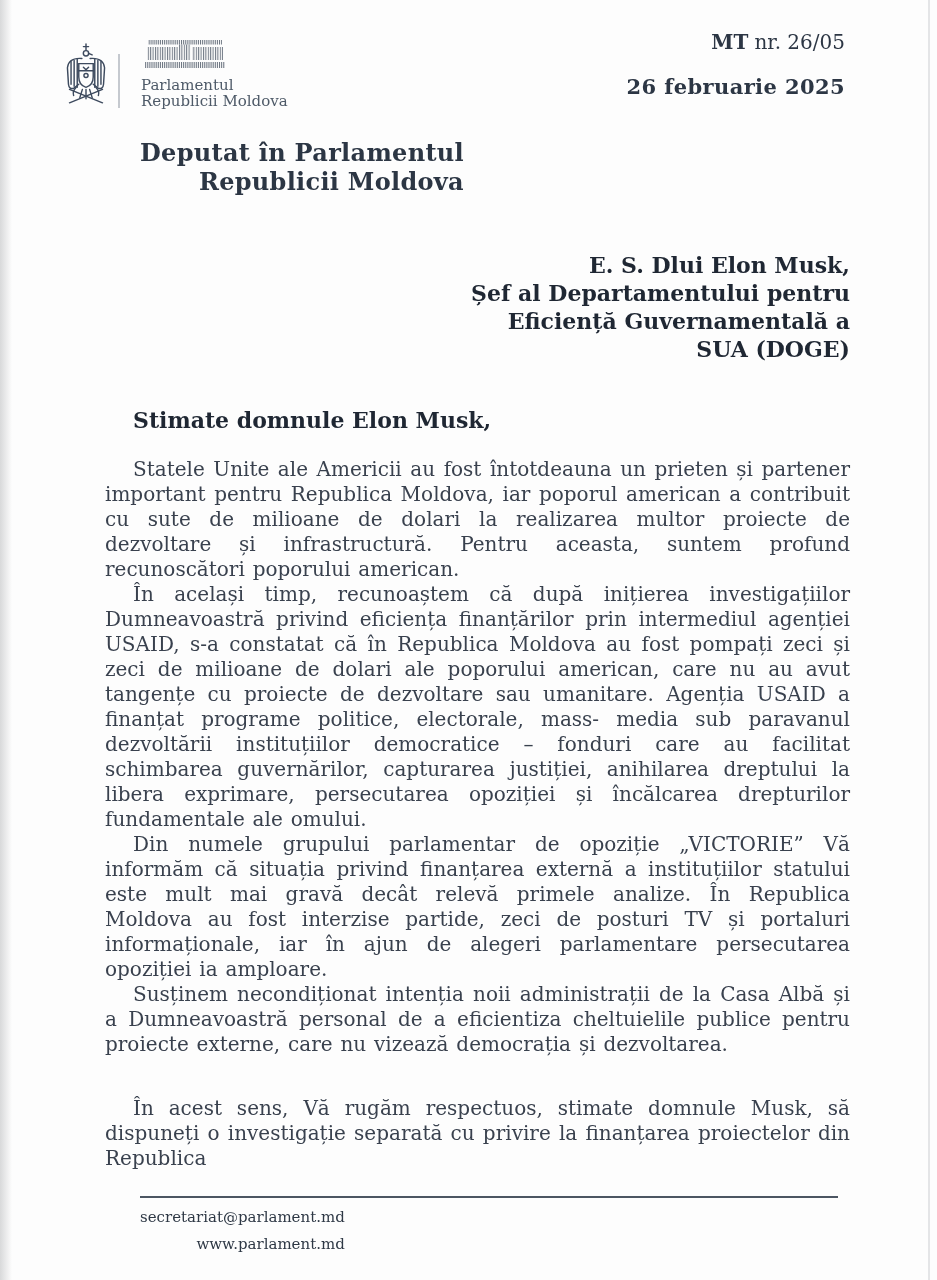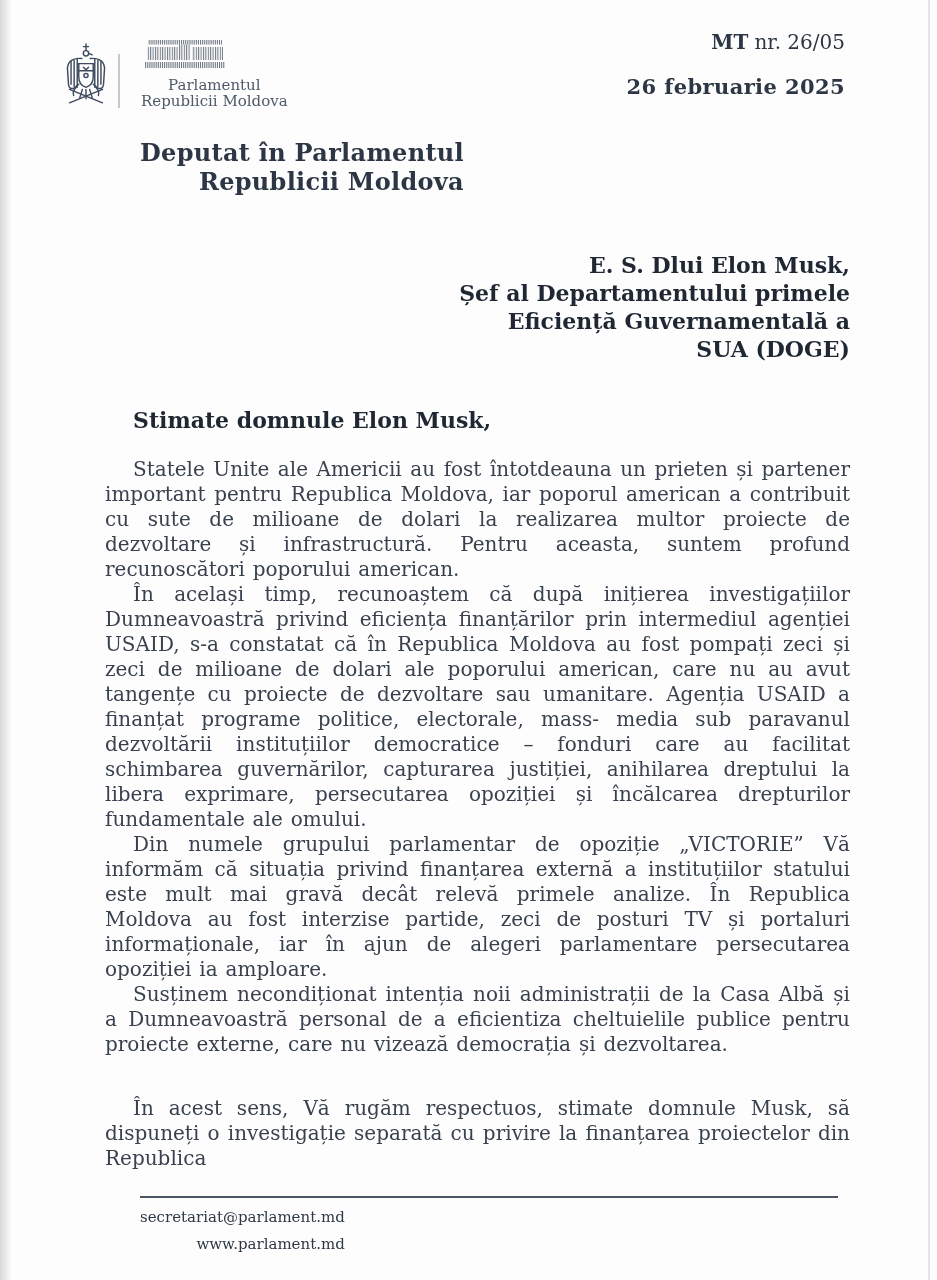--- a/index.html
+++ b/index.html
@@ -12,21 +12,21 @@
   .page{position:absolute;inset:0;}
   
   .edge-left{position:absolute;left:0;top:0;bottom:0;width:12px;
     background:linear-gradient(to right,#d8d9da,rgba(255,255,255,0));}
   .edge-right{position:absolute;right:7px;top:0;bottom:0;width:2px;background:#e4e5e7;}
 
   
   .emblem{position:absolute;left:62px;top:43px;width:48px;height:66px;}
   .lh-divider{position:absolute;left:118px;top:54px;width:2px;height:54px;background:#c5c9cf;}
   .building{position:absolute;left:143px;top:40px;width:84px;height:32px;}
-  .org-name{position:absolute;left:141px;top:77px;font-size:15px;line-height:16px;color:#4e5a68;text-align:center;}
+  .org-name{position:absolute;left:141px;top:77px;font-size:15px;line-height:16px;color:#4e5a68;}
   .doc-title{position:absolute;left:140px;top:138px;font-size:24px;line-height:29px;
     font-weight:bold;color:#2c3644;letter-spacing:.3px;text-align:right;}
   .ref-block{position:absolute;right:92px;top:30px;text-align:right;color:#2c3644;}
   .ref-line{font-size:20px;}
   .ref-prefix{font-weight:bold;}
   .ref-number{margin-left:6px;}
   .date-line{font-size:21px;font-weight:bold;margin-top:20px;letter-spacing:.4px;}
 
   
   .recipient{position:absolute;right:87px;top:251px;text-align:right;
@@ -100,21 +100,21 @@
     <div>Republicii Moldova</div>
   </div>
 
   <div class="ref-block">
     <div class="ref-line"><span class="ref-prefix">MT</span><span class="ref-number">nr. 26/05</span></div>
     <div class="date-line">26 februarie 2025</div>
   </div>
 
   <div class="recipient">
     <div>E. S. Dlui Elon Musk,</div>
-    <div>Șef al Departamentului primele</div>
+    <div>Șef al Departamentului pentru</div>
     <div>Eficiență Guvernamentală a</div>
     <div>SUA (DOGE)</div>
   </div>
 
   <div class="letter">
     <div class="salutation">Stimate domnule Elon Musk,</div>
     <p>Statele Unite ale Americii au fost întotdeauna un prieten și partener important pentru Republica Moldova, iar poporul american a contribuit cu sute de milioane de dolari la realizarea multor proiecte de dezvoltare și infrastructură. Pentru aceasta, suntem profund recunoscători poporului american.</p>
     <p>În același timp, recunoaștem că după inițierea investigațiilor Dumneavoastră privind eficiența finanțărilor prin intermediul agenției USAID, s-a constatat că în Republica Moldova au fost pompați zeci și zeci de milioane de dolari ale poporului american, care nu au avut tangențe cu proiecte de dezvoltare sau umanitare. Agenția USAID a finanțat programe politice, electorale, mass- media sub paravanul dezvoltării instituțiilor democratice – fonduri care au facilitat schimbarea guvernărilor, capturarea justiției, anihilarea dreptului la libera exprimare, persecutarea opoziției și încălcarea drepturilor fundamentale ale omului.</p>
     <p>Din numele grupului parlamentar de opoziție „VICTORIE” Vă informăm că situația privind finanțarea externă a instituțiilor statului este mult mai gravă decât relevă primele analize. În Republica Moldova au fost interzise partide, zeci de posturi TV și portaluri informaționale, iar în ajun de alegeri parlamentare persecutarea opoziției ia amploare.</p>
     <p>Susținem necondiționat intenția noii administrații de la Casa Albă și a Dumneavoastră personal de a eficientiza cheltuielile publice pentru proiecte externe, care nu vizează democrația și dezvoltarea.</p>

